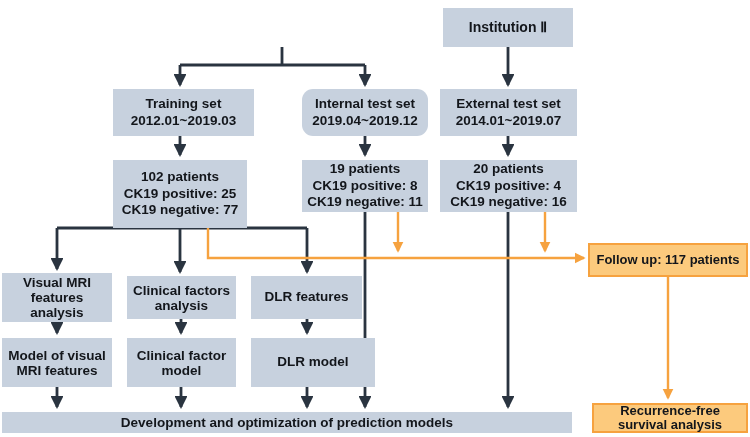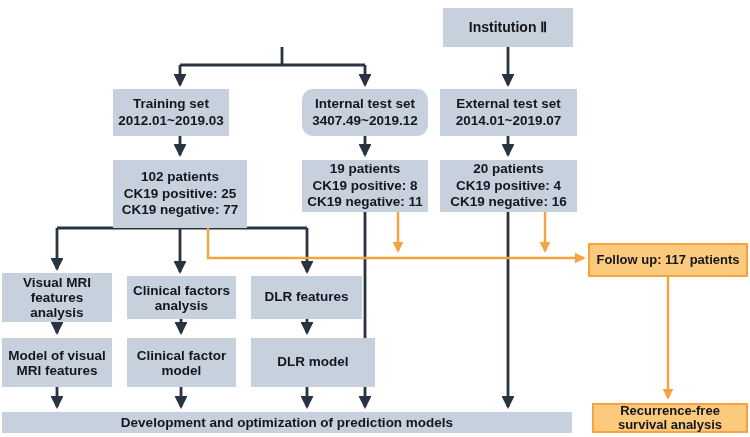--- a/index.html
+++ b/index.html
@@ -90,28 +90,28 @@
       <path d="M545,212 V251" marker-end="url(#ao)"></path>
       <path d="M668,277 V398" marker-end="url(#ao)"></path>
     </g>
   </svg>
 
 
   <div class="box inst" style="left:443px;top:8px;width:130px;height:39px;">
     <span>Institution Ⅱ</span>
   </div>
 
-  <div class="box" style="left:113px;top:89px;width:116px;height:47px;">
+  <div class="box" style="left:113px;top:89px;width:141px;height:47px;">
     <span>Training set</span>
     <span>2012.01~2019.03</span>
   </div>
 
   <div class="box" style="left:302px;top:89px;width:126px;height:47px;border-radius:11px;">
     <span>Internal test set</span>
-    <span>3407.49~2019.12</span>
+    <span>2019.04~2019.12</span>
   </div>
 
   <div class="box" style="left:440px;top:89px;width:137px;height:47px;">
     <span>External test set</span>
     <span>2014.01~2019.07</span>
   </div>
 
   <div class="box" style="left:113px;top:160px;width:134px;height:68px;">
     <span>102 patients</span>
     <span>CK19 positive: 25</span>

